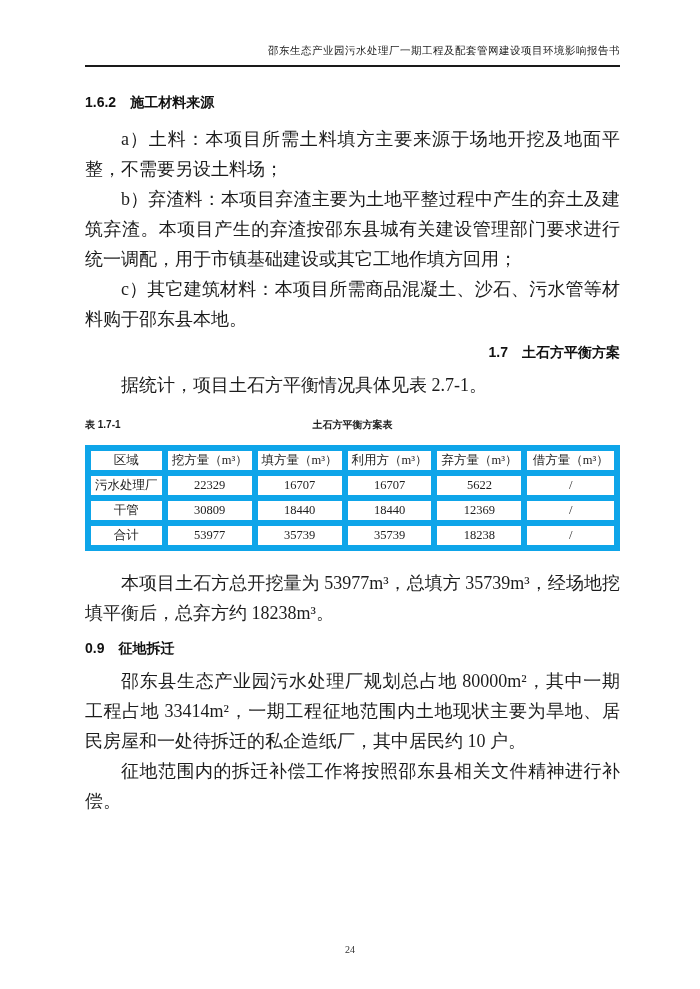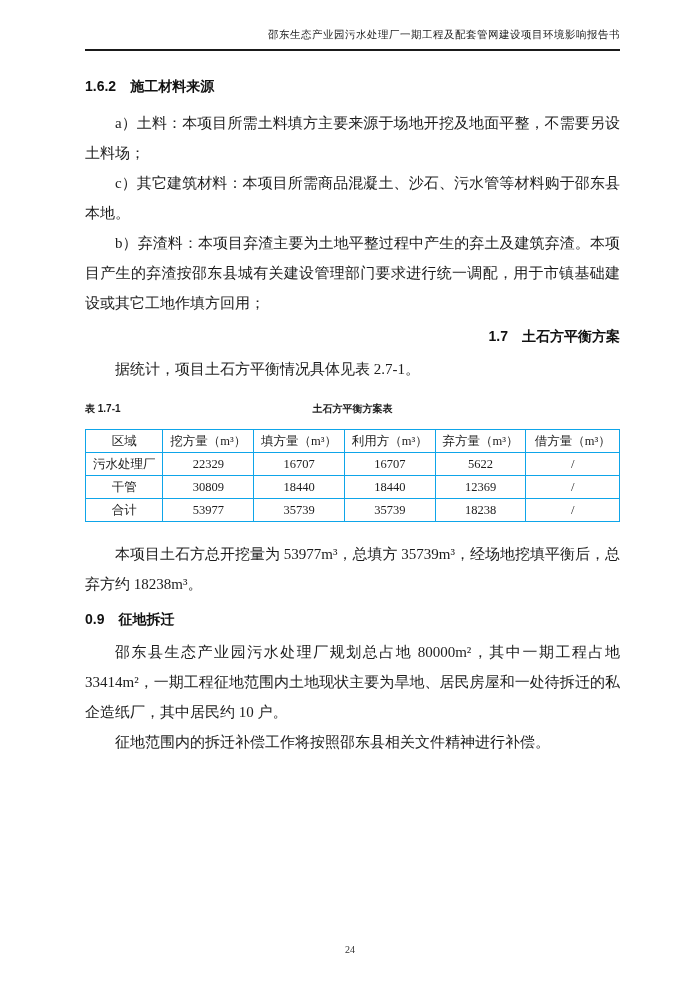--- a/index.html
+++ b/index.html
@@ -6,42 +6,42 @@
   html, body { background: #ffffff; }
   body {
     width: 700px; height: 989px;
     font-family: "Liberation Serif", "DejaVu Serif", serif;
     color: #1c1c1c;
     position: relative;
     overflow: hidden;
   }
   .page {
     position: absolute; inset: 0;
-    padding: 28px 80px 0 85px;
+    padding: 44px 80px 0 85px;
   }
   .running-header {
     text-align: right;
     font-size: 10.5px;
     letter-spacing: 0.5px;
     color: #222;
     padding-bottom: 7px;
     border-bottom: 2px solid #1a1a1a;
   }
   .section-heading {
     font-family: "Liberation Sans", "DejaVu Sans", sans-serif;
     font-weight: bold;
     font-size: 14px;
     color: #111;
     white-space: pre-wrap;
   }
   .h-162 { margin-top: 27px; margin-bottom: 12px; }
   .h-17  { margin-top: 10px; margin-bottom: 8px; text-align: right; }
   .h-18  { margin-top: 12px; margin-bottom: 8px; }
   p.body-para {
-    font-size: 15px;
+    font-size: 18px;
     line-height: 30px;
     text-indent: 2em;
     text-align: justify;
     color: #1c1c1c;
   }
   .table-caption-row {
     position: relative;
     margin: 8px 0 7px 0;
     height: 20px;
     font-family: "Liberation Sans", "DejaVu Sans", sans-serif;
@@ -51,21 +51,21 @@
   .table-caption-label { position: absolute; left: 0; top: 0; }
   .table-caption-title { display: block; text-align: center; margin-top: 18px; }
   table.data-table {
     width: 100%;
     border-collapse: collapse;
     font-size: 12.5px;
     color: #1c1c1c;
     table-layout: fixed;
   }
   table.data-table th, table.data-table td {
-    border: 1px solid #0ea5e9;
+    border: 6px solid #0ea5e9;
     text-align: center;
     vertical-align: middle;
     height: 23px;
     font-weight: normal;
     padding: 1px 2px;
   }
   col.c-region { width: 14.5%; }
   col.c-num    { width: 17%; }
   col.c-last   { width: 17.5%; }
   .after-table { margin-top: 17px; }
@@ -82,22 +82,22 @@
 
 <div class="page">
 
   <div class="running-header">
     <span>邵东生态产业园污水处理厂一期工程及配套管网建设项目环境影响报告书</span>
   </div>
 
   <div class="section-heading h-162">1.6.2　施工材料来源</div>
 
   <p class="body-para">a）土料：本项目所需土料填方主要来源于场地开挖及地面平整，不需要另设土料场；</p>
+  <p class="body-para">b）弃渣料：本项目弃渣主要为土地平整过程中产生的弃土及建筑弃渣。本项目产生的弃渣按邵东县城有关建设管理部门要求进行统一调配，用于市镇基础建设或其它工地作填方回用；</p>
   <p class="body-para">c）其它建筑材料：本项目所需商品混凝土、沙石、污水管等材料购于邵东县本地。</p>
-  <p class="body-para">b）弃渣料：本项目弃渣主要为土地平整过程中产生的弃土及建筑弃渣。本项目产生的弃渣按邵东县城有关建设管理部门要求进行统一调配，用于市镇基础建设或其它工地作填方回用；</p>
 
   <div class="section-heading h-17">1.7　土石方平衡方案</div>
 
   <p class="body-para">据统计，项目土石方平衡情况具体见表 2.7-1。</p>
 
   <div class="table-caption-row">
     <span class="table-caption-label">表 1.7-1</span>
     <span class="table-caption-title">土石方平衡方案表</span>
   </div>
 

